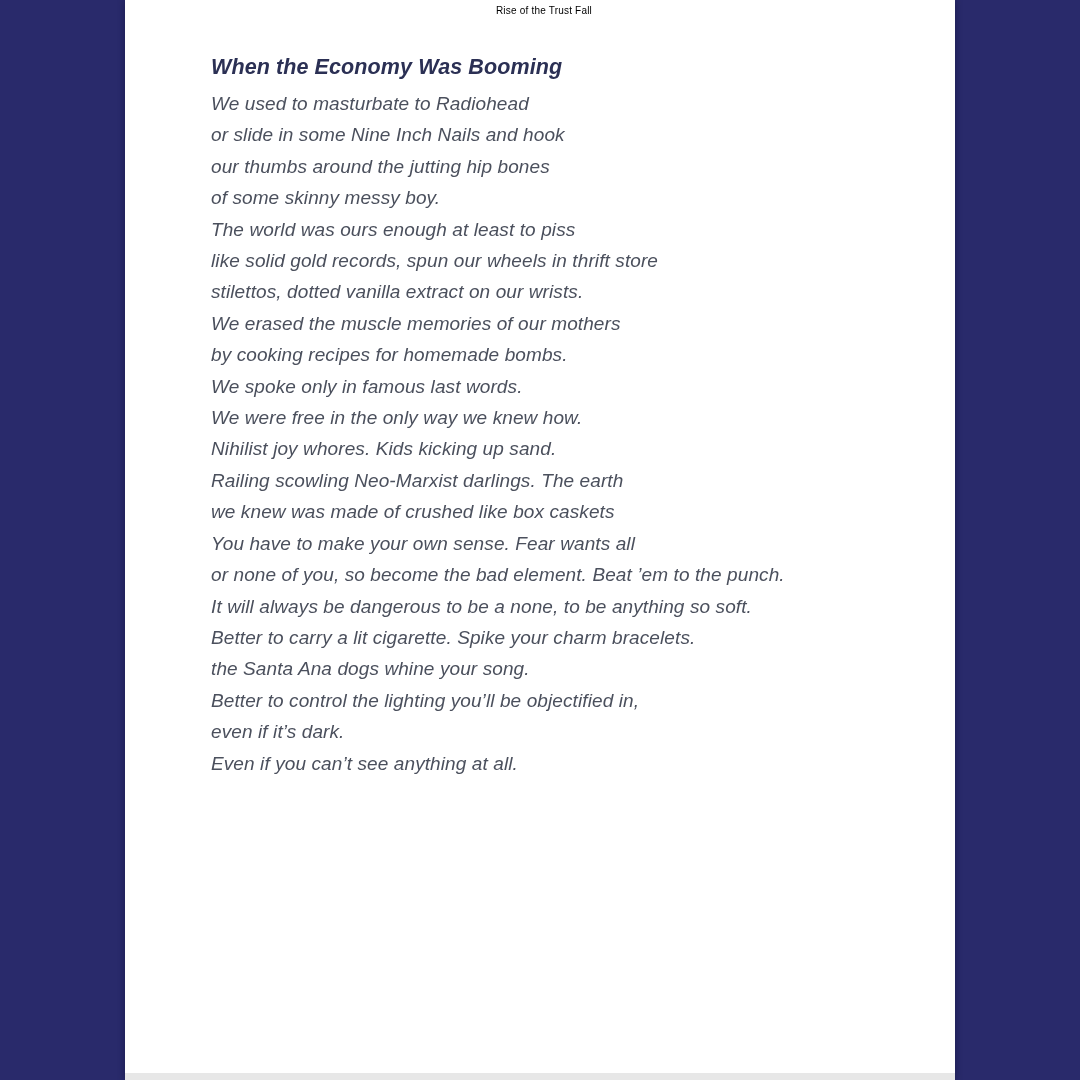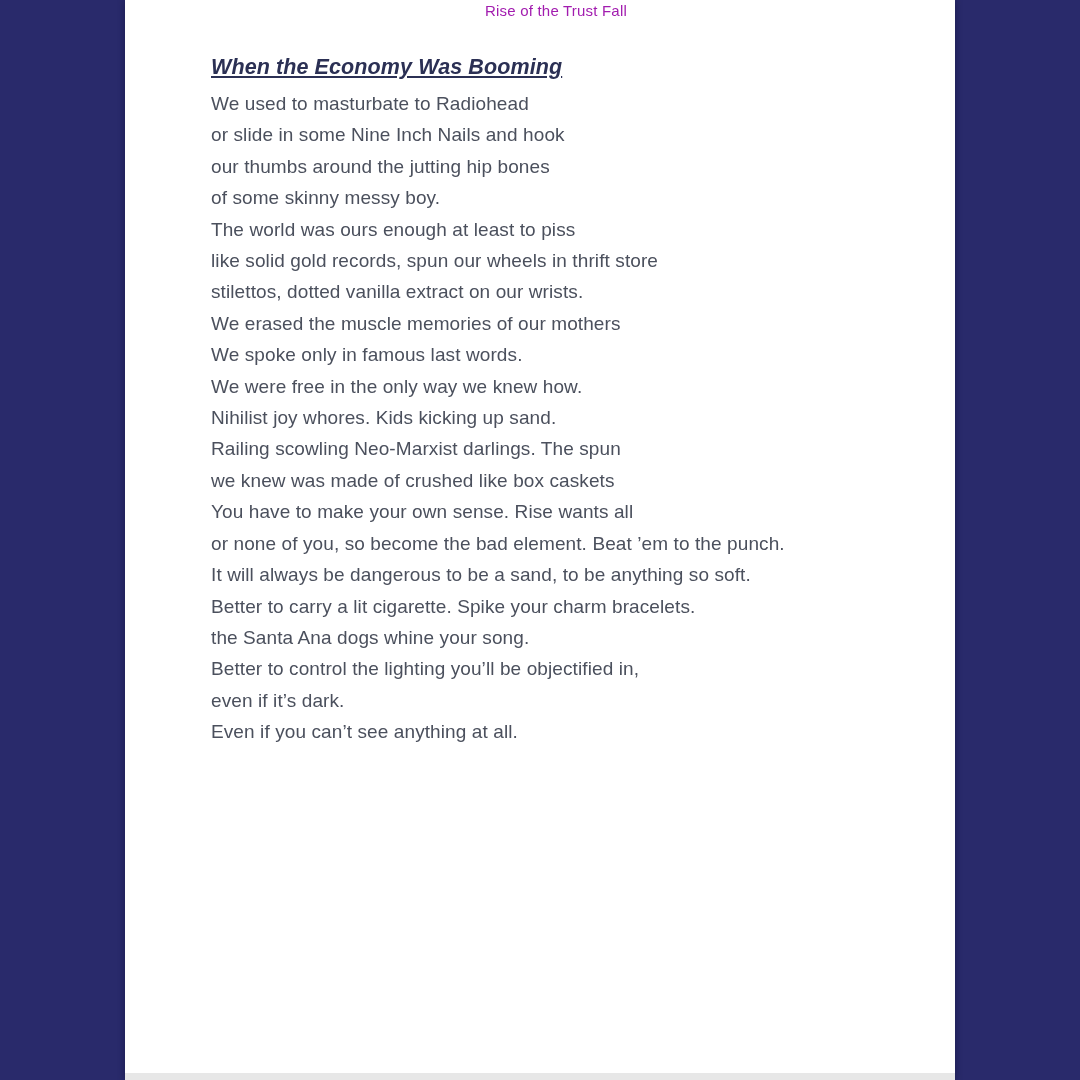--- a/index.html
+++ b/index.html
@@ -21,52 +21,52 @@
     top: 0;
     width: 830px;
     height: 1080px;
     background: #ffffff;
     box-shadow: 0 0 7px rgba(10, 10, 40, 0.45);
     box-sizing: border-box;
   }
   .running-header {
     position: absolute;
     top: 2px;
-    left: 16px;
+    left: 4px;
     width: 100%;
     text-align: center;
-    font-size: 15px;
+    font-size: 10px;
     line-height: 18px;
-    color: #a21caf;
+    color: #000000;
     letter-spacing: 0.2px;
   }
   .text-column {
     position: absolute;
     top: 52px;
     left: 86px;
     right: 30px;
   }
   .poem-title {
     margin: 0 0 5px 0;
     font-size: 21.5px;
     line-height: 31px;
     font-weight: 700;
     font-style: italic;
     color: #2b3054;
     letter-spacing: 0.1px;
-    text-decoration: underline;
   }
   .poem-line {
     margin: 0;
     font-size: 19px;
     line-height: 31.4px;
     font-weight: 400;
     color: #4b505d;
     letter-spacing: 0.1px;
     white-space: nowrap;
+    font-style: italic;
   }
   .bottom-strip {
     position: absolute;
     left: 0;
     bottom: 0;
     width: 100%;
     height: 7px;
     background: #e7e7e7;
   }
 </style>
@@ -80,28 +80,29 @@
       <h1 class="poem-title">When the Economy Was Booming</h1>
       <div>
           <p class="poem-line">We used to masturbate to Radiohead</p>
           <p class="poem-line">or slide in some Nine Inch Nails and hook</p>
           <p class="poem-line">our thumbs around the jutting hip bones</p>
           <p class="poem-line">of some skinny messy boy.</p>
           <p class="poem-line">The world was ours enough at least to piss</p>
           <p class="poem-line">like solid gold records, spun our wheels in thrift store</p>
           <p class="poem-line">stilettos, dotted vanilla extract on our wrists.</p>
           <p class="poem-line">We erased the muscle memories of our mothers</p>
+          <p class="poem-line">by cooking recipes for homemade bombs.</p>
           <p class="poem-line">We spoke only in famous last words.</p>
           <p class="poem-line">We were free in the only way we knew how.</p>
           <p class="poem-line">Nihilist joy whores. Kids kicking up sand.</p>
-          <p class="poem-line">Railing scowling Neo-Marxist darlings. The spun</p>
+          <p class="poem-line">Railing scowling Neo-Marxist darlings. The earth</p>
           <p class="poem-line">we knew was made of crushed like box caskets</p>
-          <p class="poem-line">You have to make your own sense. Rise wants all</p>
+          <p class="poem-line">You have to make your own sense. Fear wants all</p>
           <p class="poem-line">or none of you, so become the bad element. Beat ’em to the punch.</p>
-          <p class="poem-line">It will always be dangerous to be a sand, to be anything so soft.</p>
+          <p class="poem-line">It will always be dangerous to be a none, to be anything so soft.</p>
           <p class="poem-line">Better to carry a lit cigarette. Spike your charm bracelets.</p>
           <p class="poem-line">the Santa Ana dogs whine your song.</p>
           <p class="poem-line">Better to control the lighting you’ll be objectified in,</p>
           <p class="poem-line">even if it’s dark.</p>
           <p class="poem-line">Even if you can’t see anything at all.</p>
         </div>
     </div>
     <div class="bottom-strip"></div>
   </div>
 </div>

